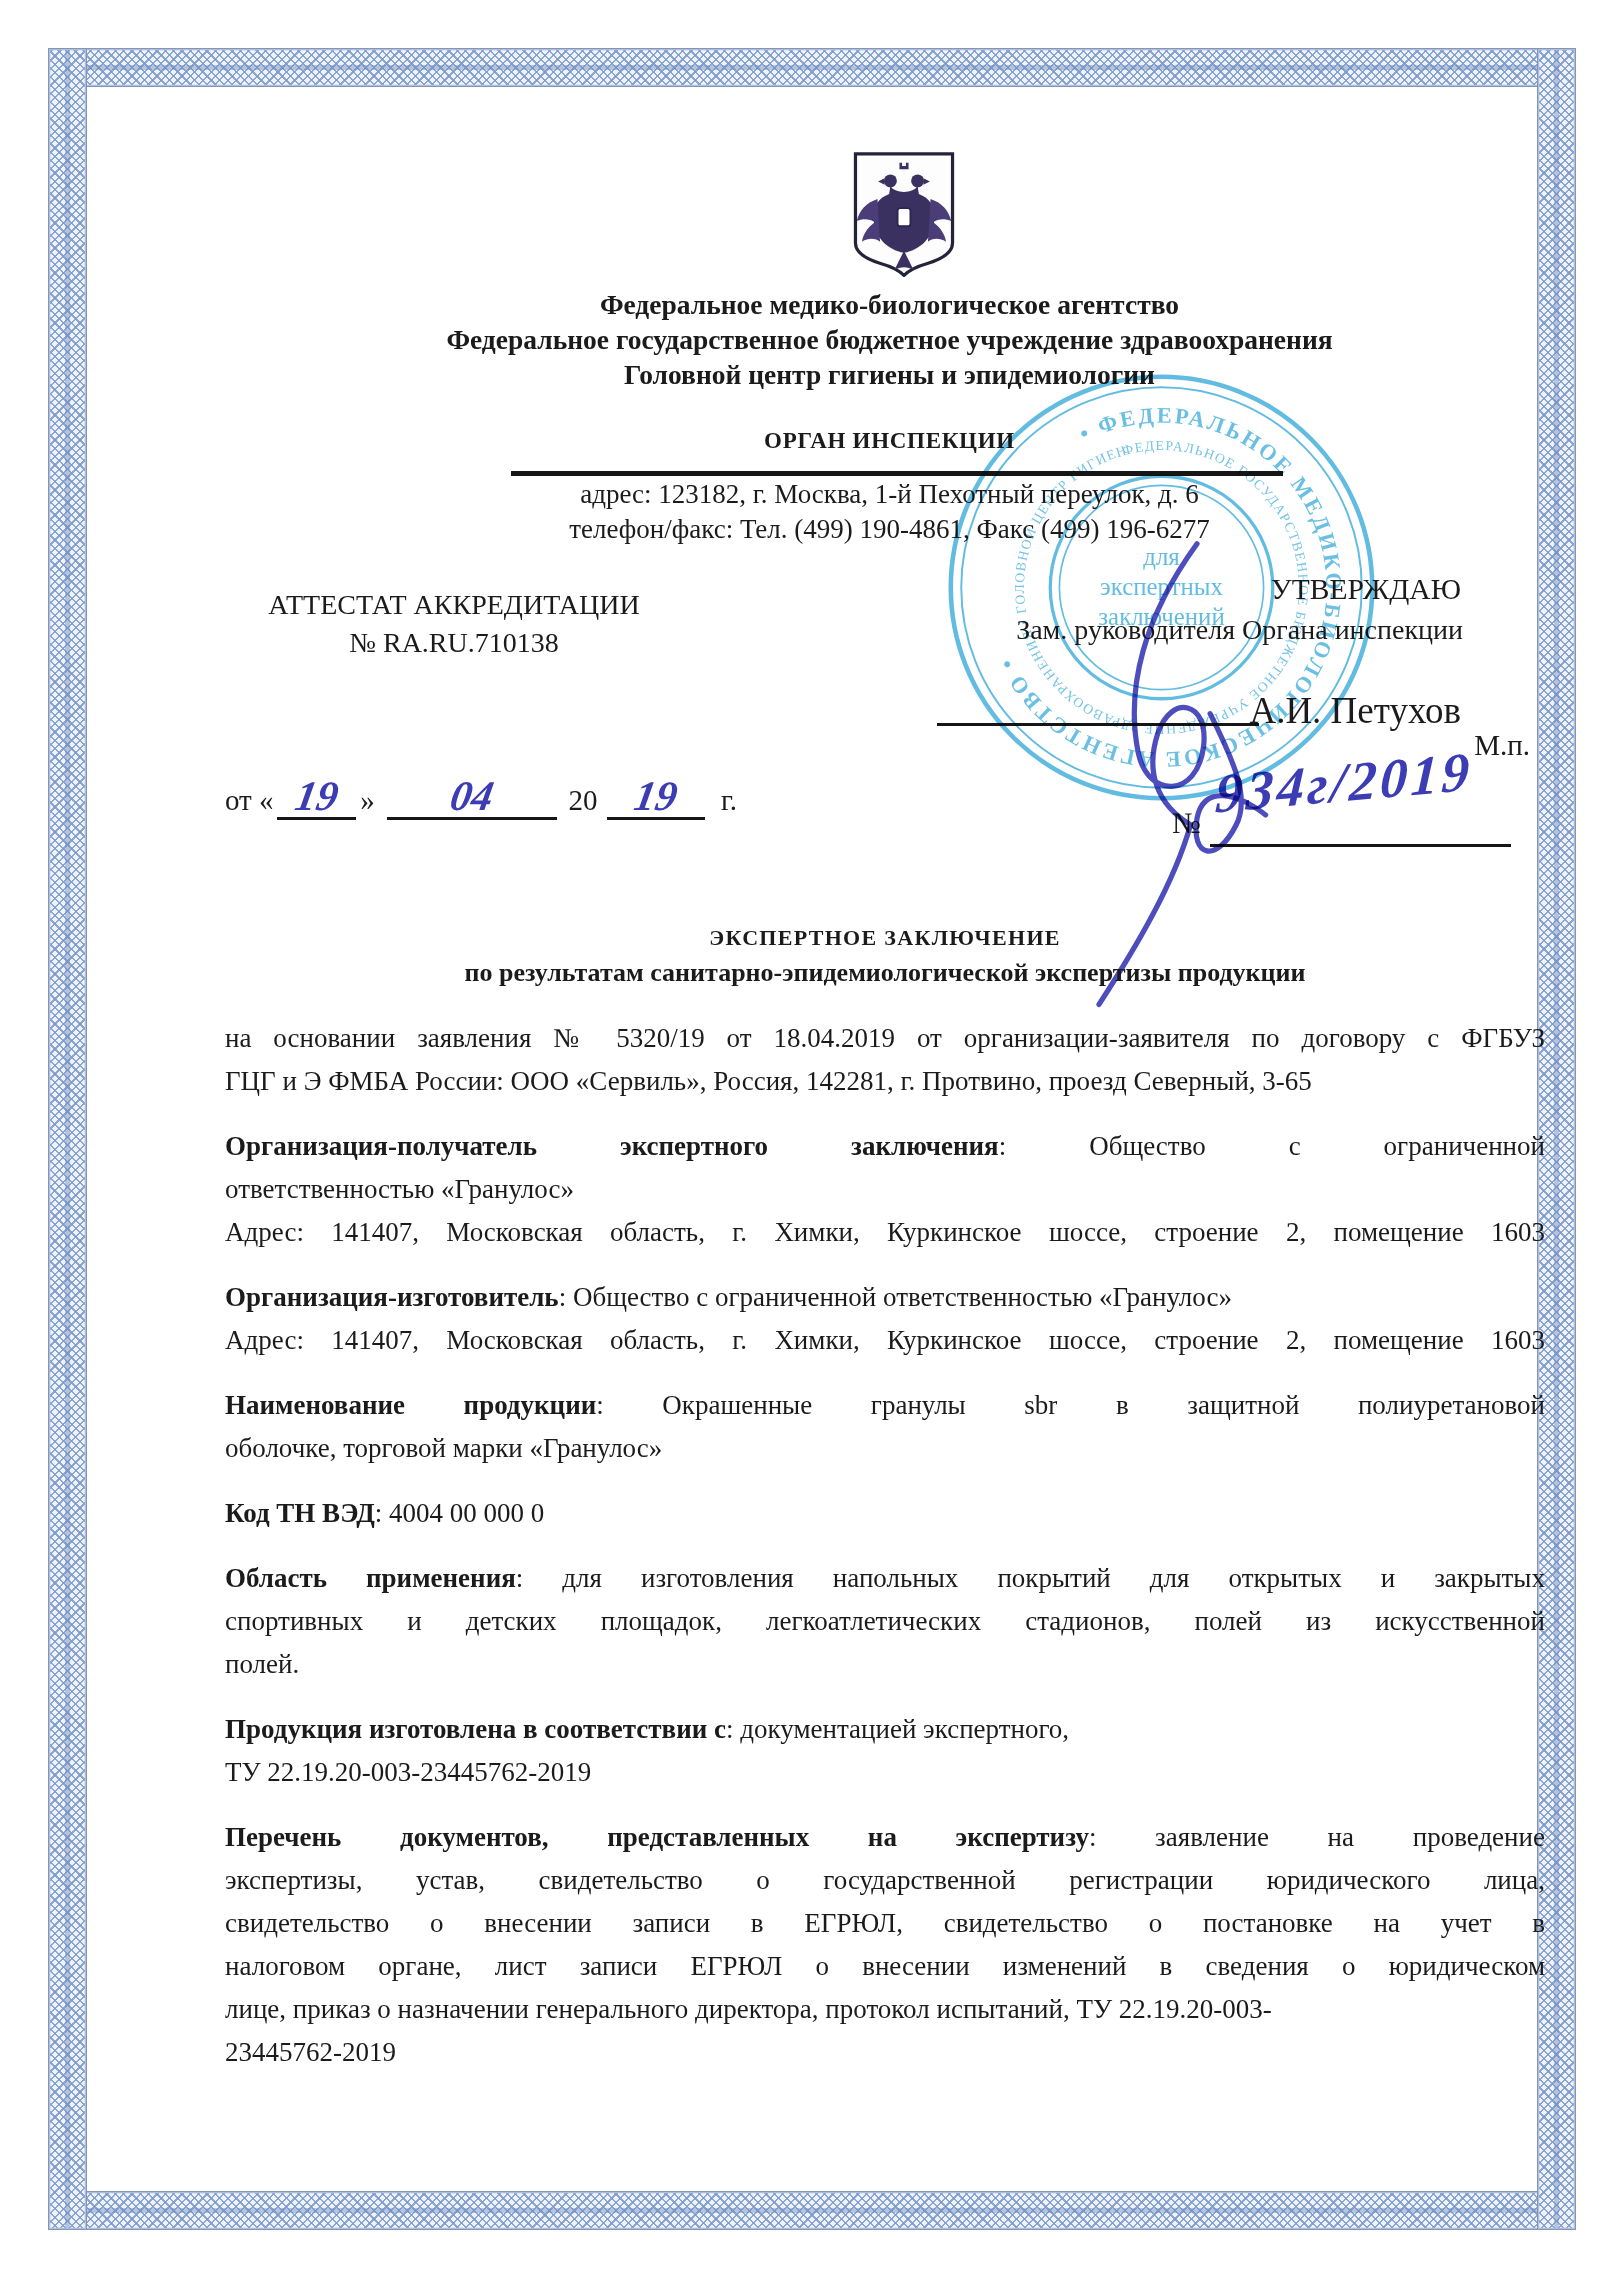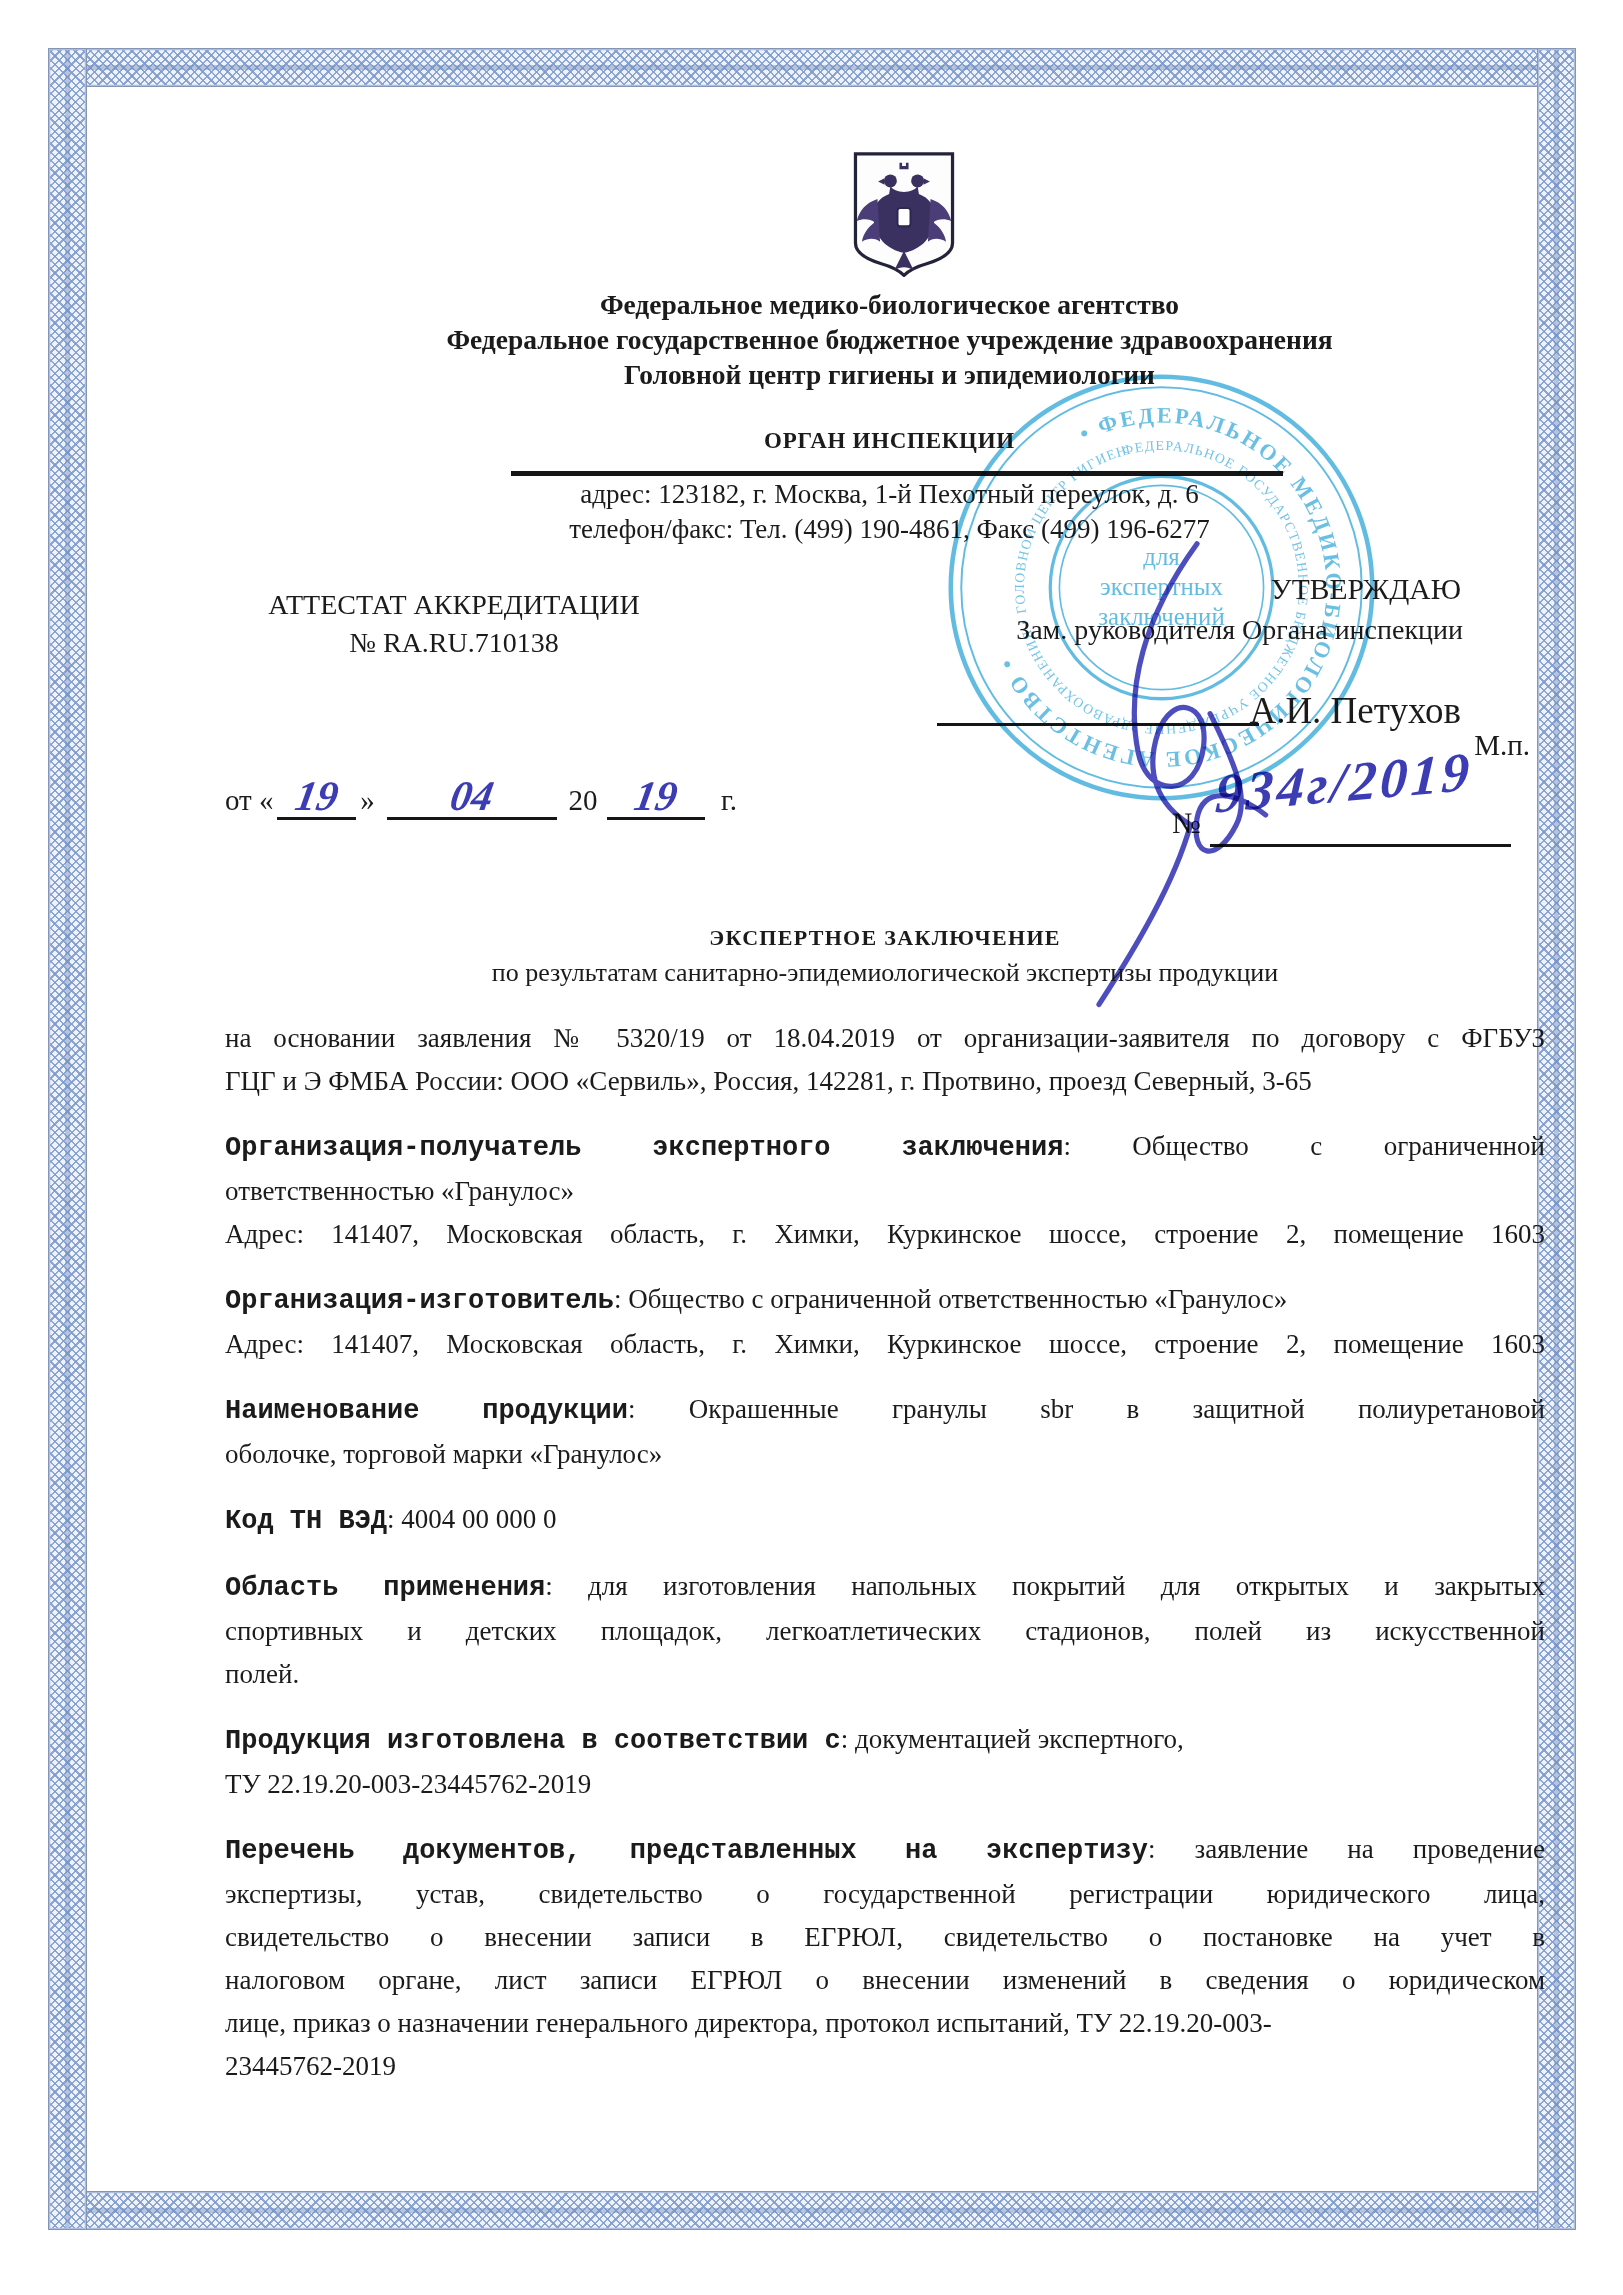--- a/index.html
+++ b/index.html
@@ -62,27 +62,27 @@
   #number-hw{left:1215px;top:751px;font-size:55px;letter-spacing:3.3px;transform:rotate(-5deg) skewX(-8deg);}
   #number-underline{left:1210px;top:844px;width:301px;height:3.3px;background:#161616;}
 
   
   #stamp{left:939px;top:365px;width:445px;height:445px;mix-blend-mode:multiply;opacity:.95;}
   #signature{left:1001px;top:517px;width:281px;height:524px;mix-blend-mode:multiply;opacity:.95;}
 
   
   #main{left:225px;top:925px;width:1320px;}
   #doc-title{font-size:22px;font-weight:bold;text-align:center;margin:0;letter-spacing:1.3px;}
-  #doc-subtitle{font-size:26px;font-weight:normal;text-align:center;margin:6.5px 0 0;}
+  #doc-subtitle{font-size:26px;font-weight:bold;text-align:center;margin:6.5px 0 0;}
   .para{font-size:27px;line-height:43px;margin:22px 0 0;}
   .para.first{margin-top:29px;}
   .ln{white-space:nowrap;}
   .jl{white-space:normal;text-align:justify;text-align-last:justify;}
   .ll{text-align:left;}
-  strong{font-weight:bold;font-family:Liberation Mono, monospace;}
+  strong{font-weight:bold;}
 </style>
 </head>
 <body>
 
 <div id="band-top" class="band band-h"></div>
 <div id="band-bottom" class="band band-h"></div>
 <div id="band-left" class="band band-v"></div>
 <div id="band-right" class="band band-v"></div>
 
 <svg id="emblem" class="abs" viewBox="0 0 170 200">

